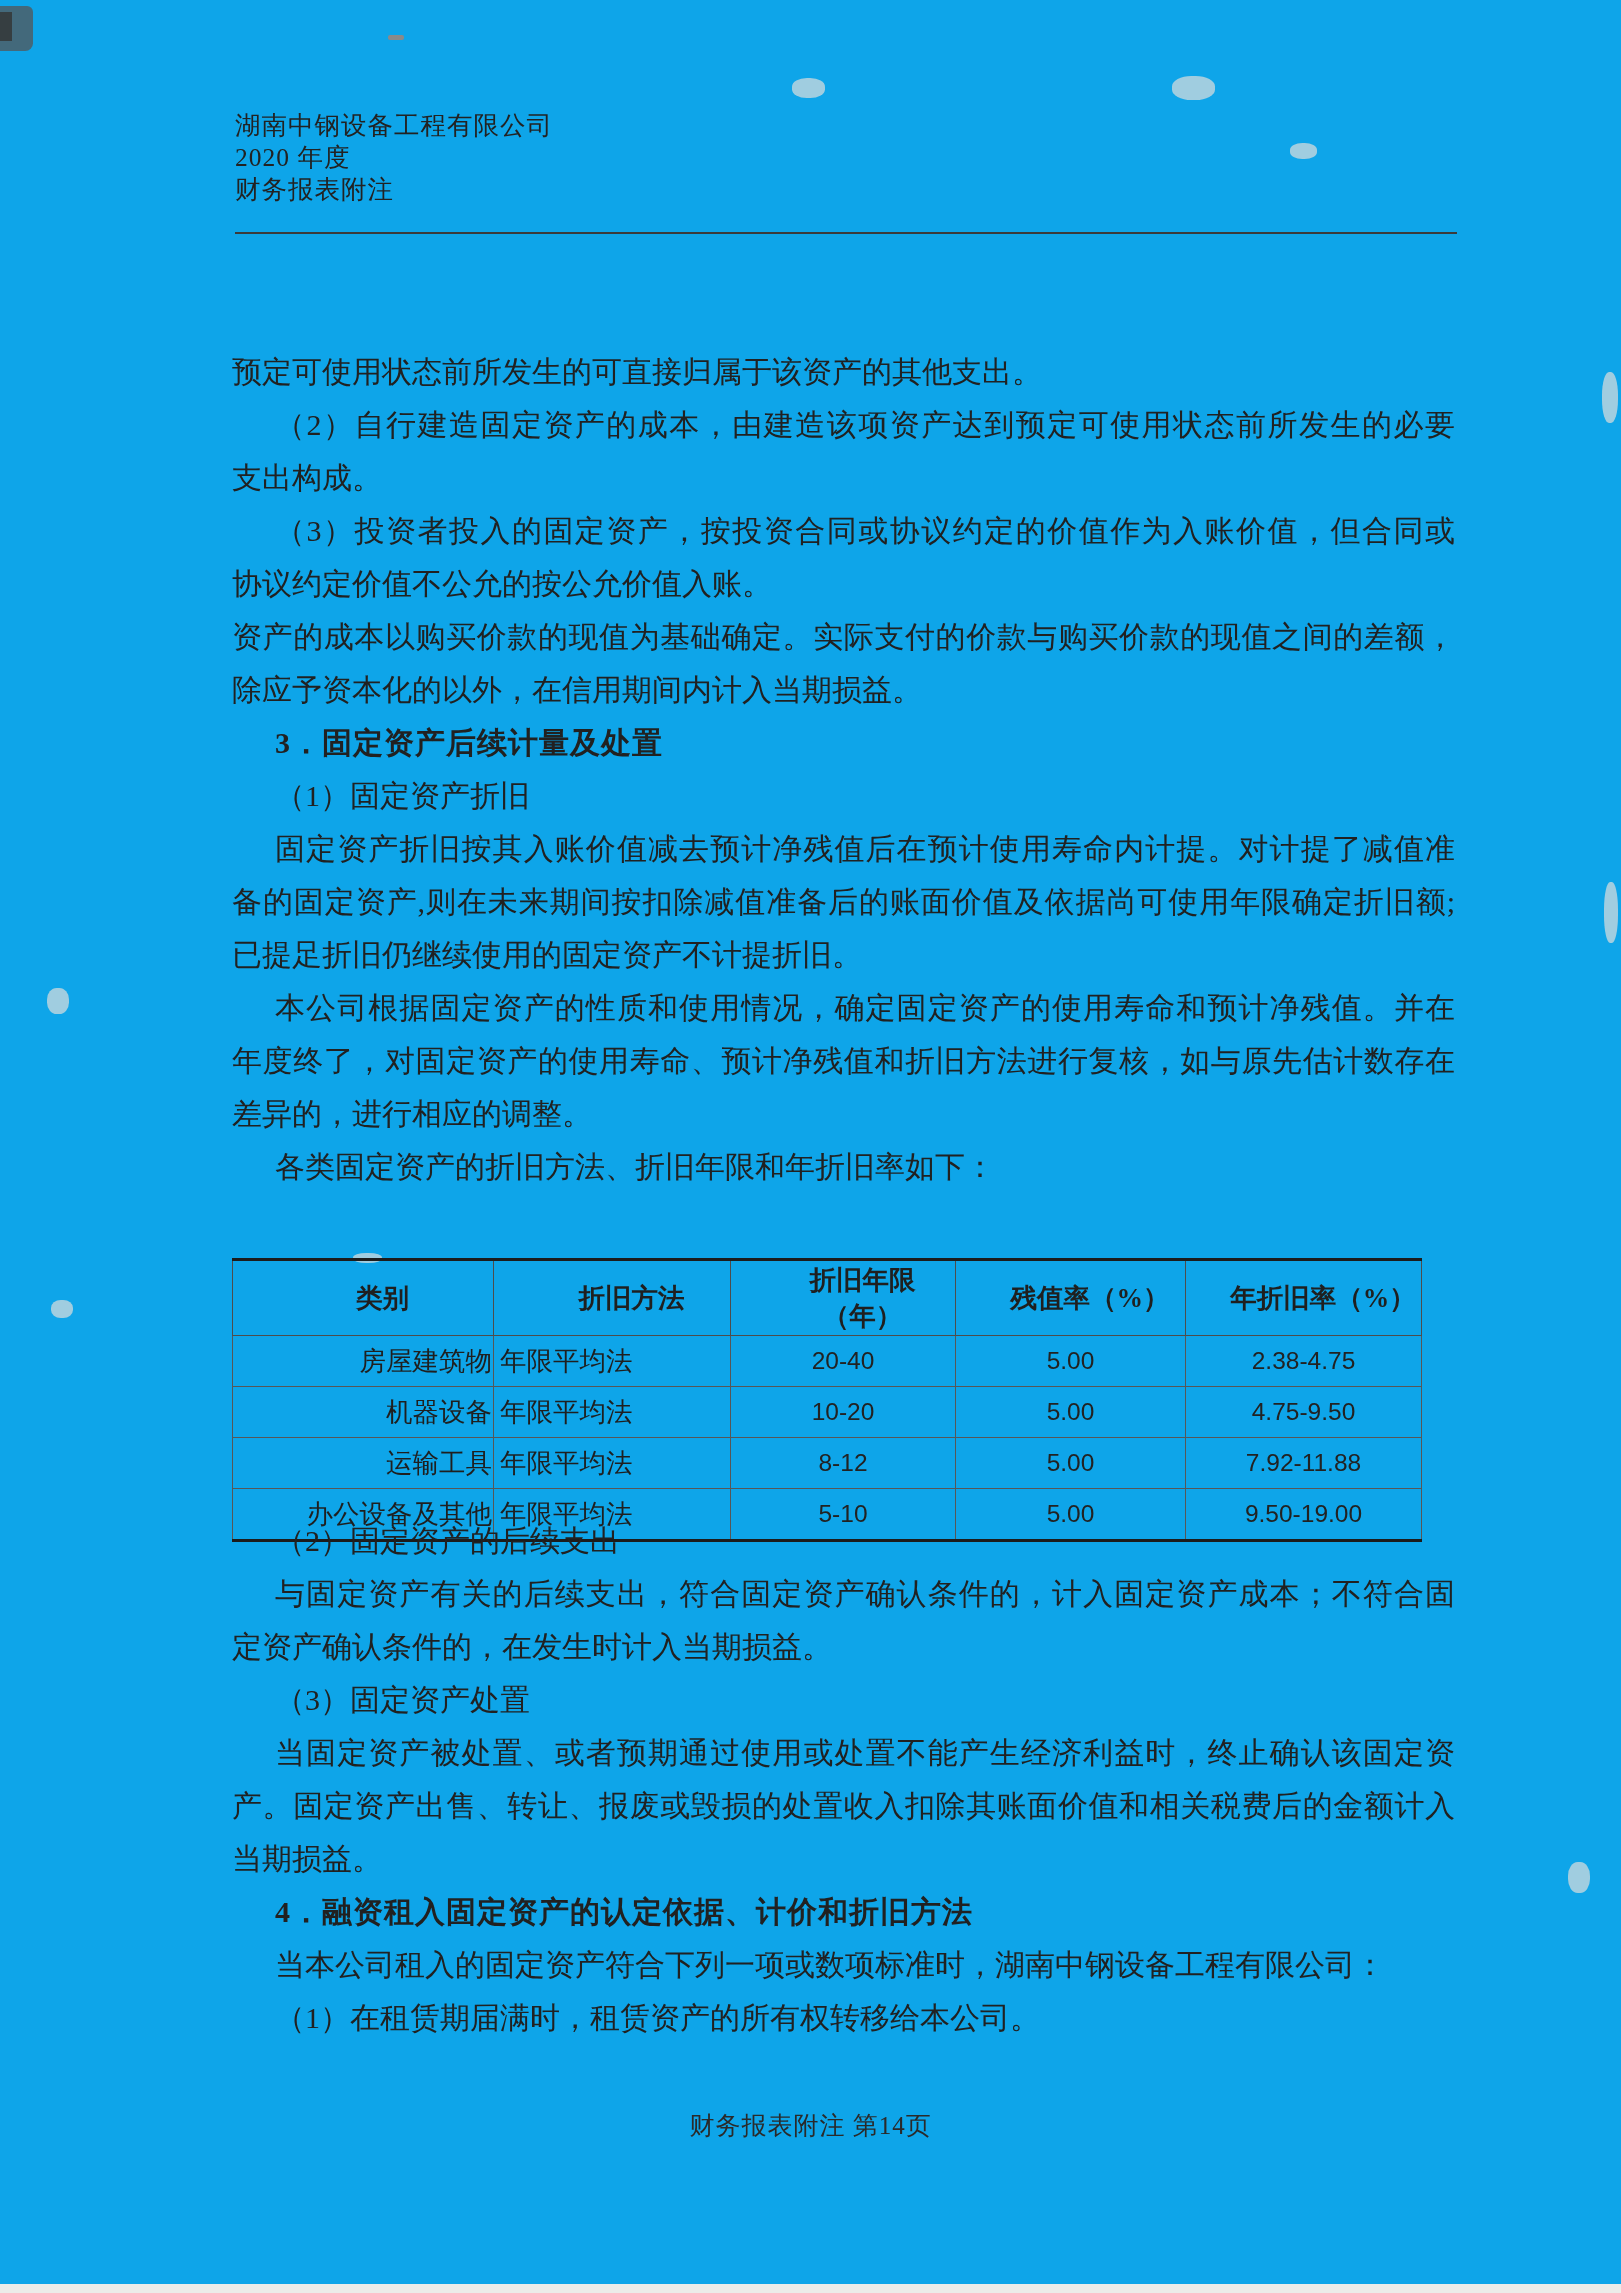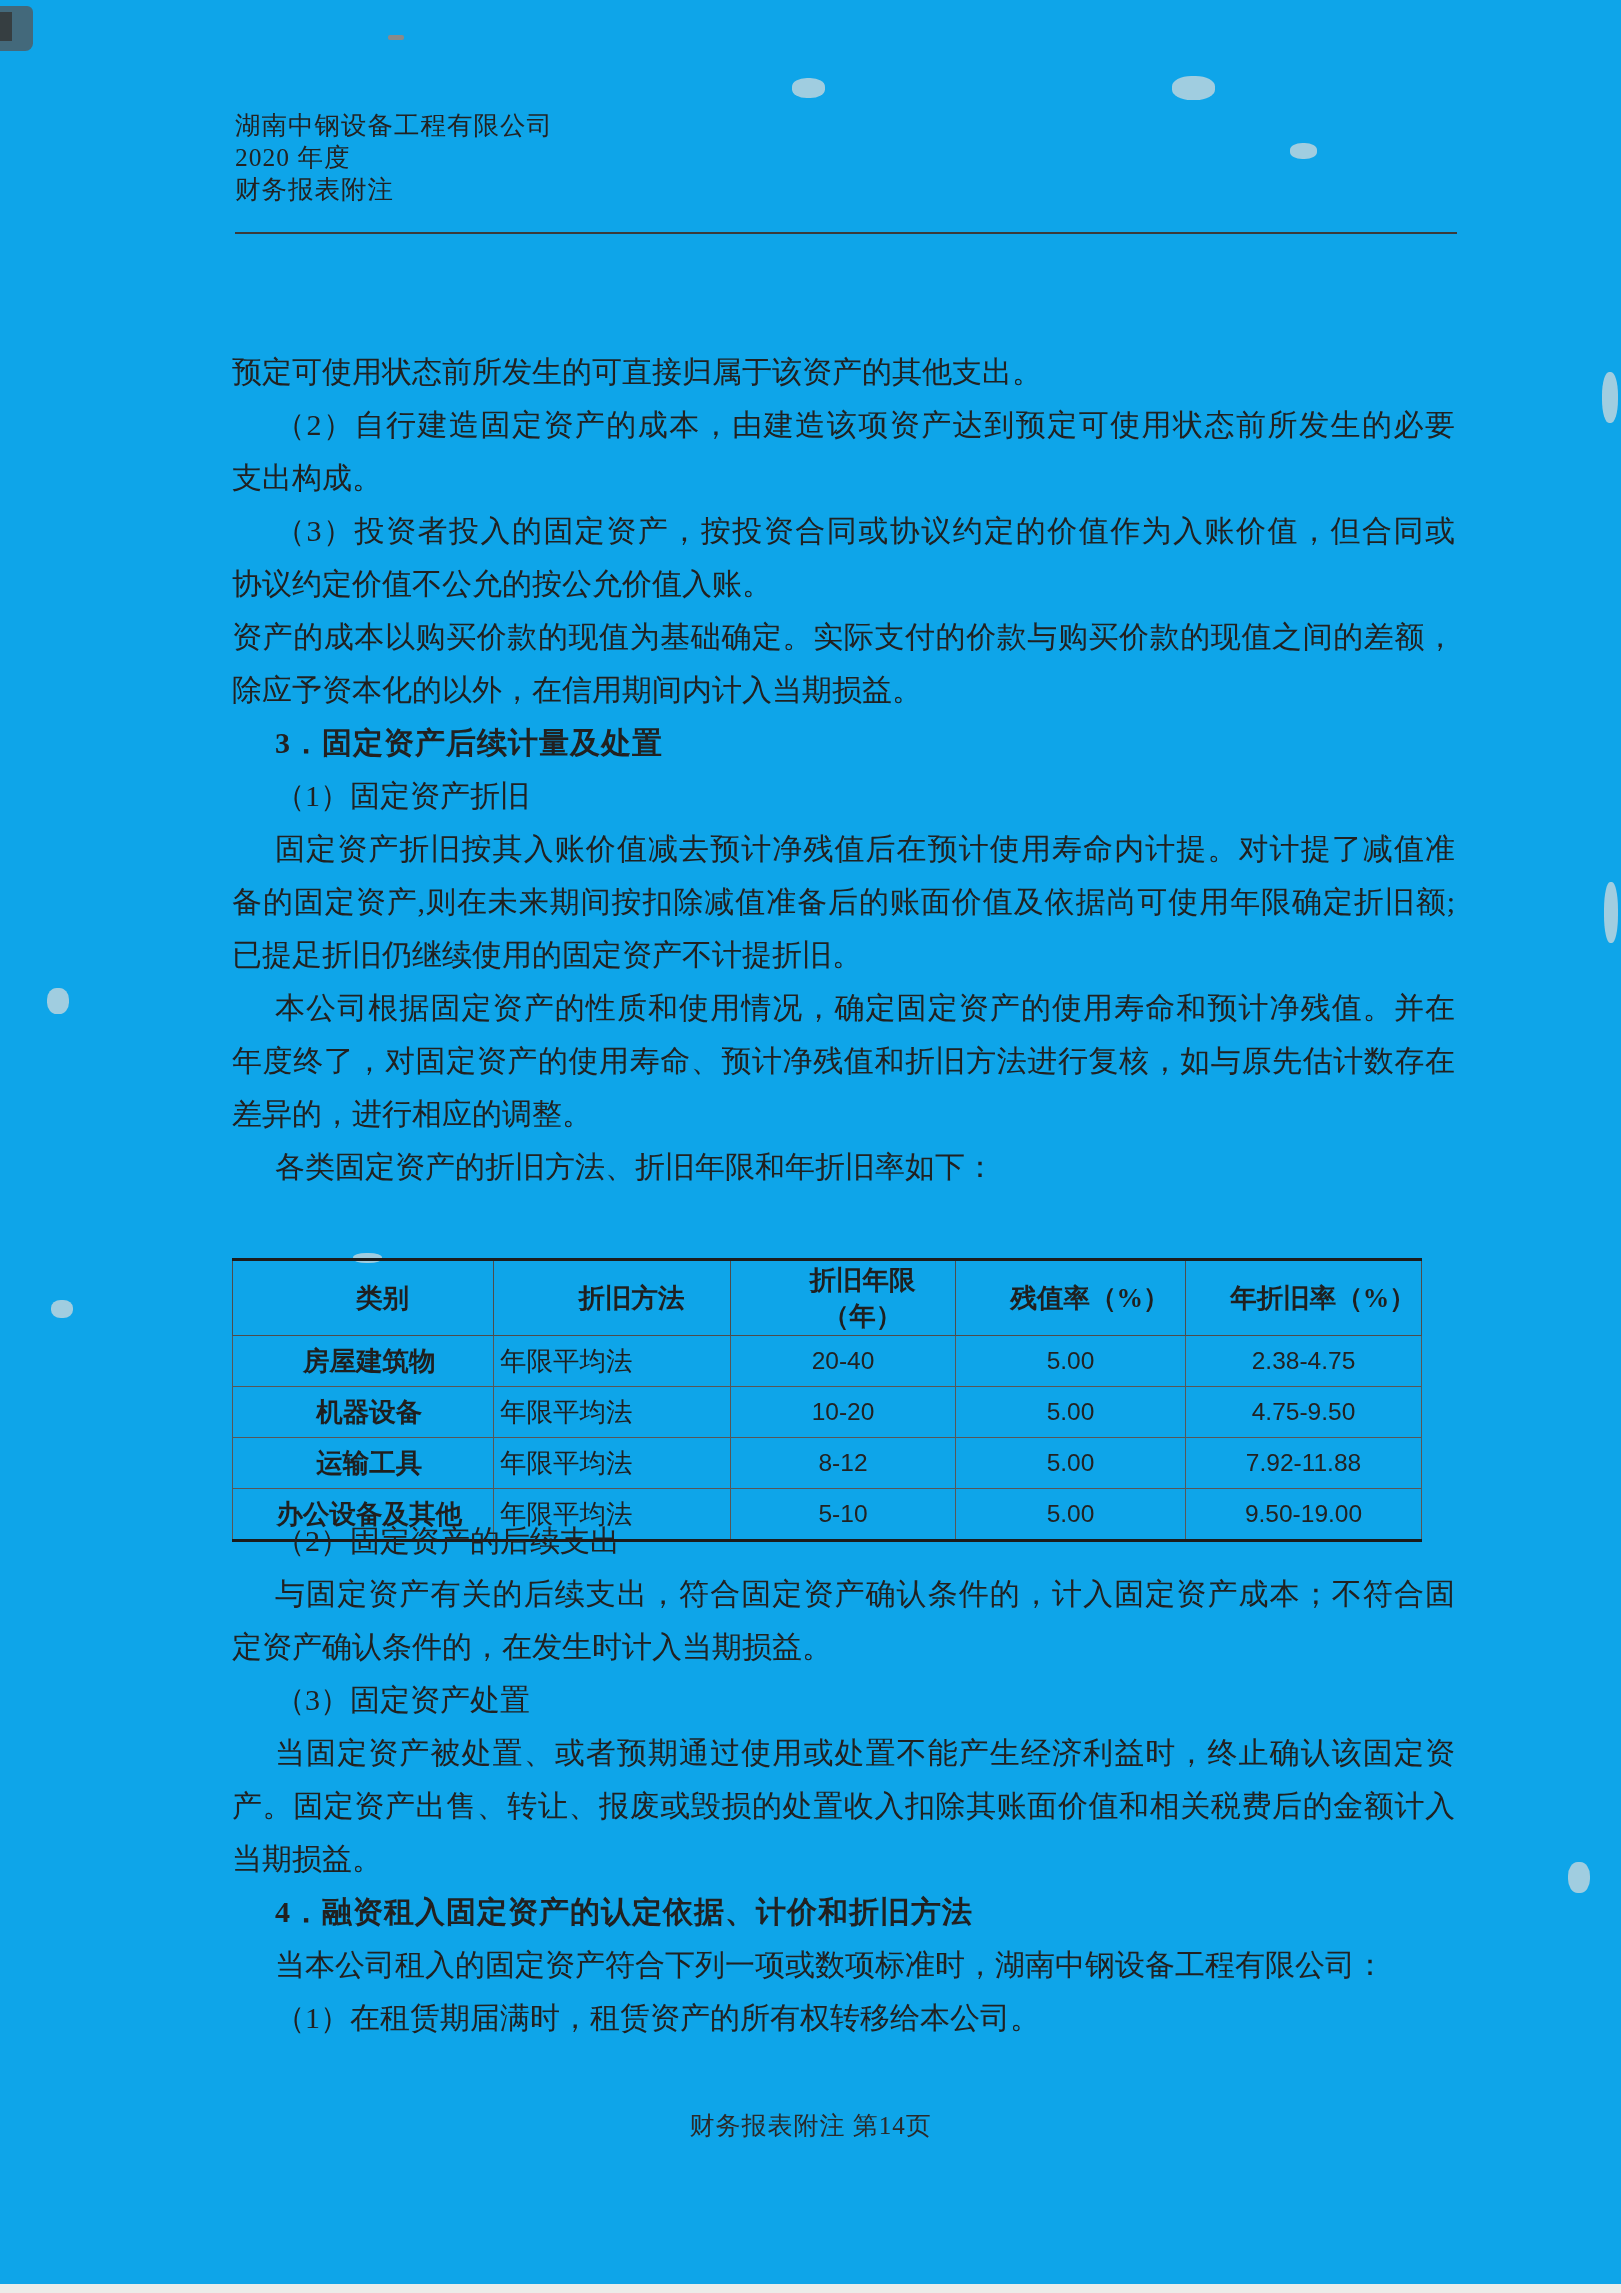--- a/index.html
+++ b/index.html
@@ -43,21 +43,21 @@
     font-size:26.5px;color:#1f1f1f;
   }
   .dep-table th{
     height:45px;font-weight:700;
     border:1px solid #4d4d4d;border-top:none;padding-left:40px;
   }
   .dep-table td{
     height:48px;border:1px solid #575757;border-bottom-style:dotted;
   }
   .dep-table tr:last-child td{border-bottom:none;}
-  .dep-table td.cat{text-align:center;padding-left:13.7px;font-weight:bold;}
+  .dep-table td.cat{text-align:right;padding-left:13.7px;}
   .dep-table td.method{text-align:left;padding-left:5.9px;margin-left:47px;}
   .dep-table td.num{
     text-align:center;
     font-family:"Liberation Sans", sans-serif;font-size:24.5px;color:#222;
   }
   
   .ftr{
     position:absolute;left:0;top:2109px;width:100%;
     text-align:center;font-size:25px;color:#2a2a2a;letter-spacing:1px;
   }

